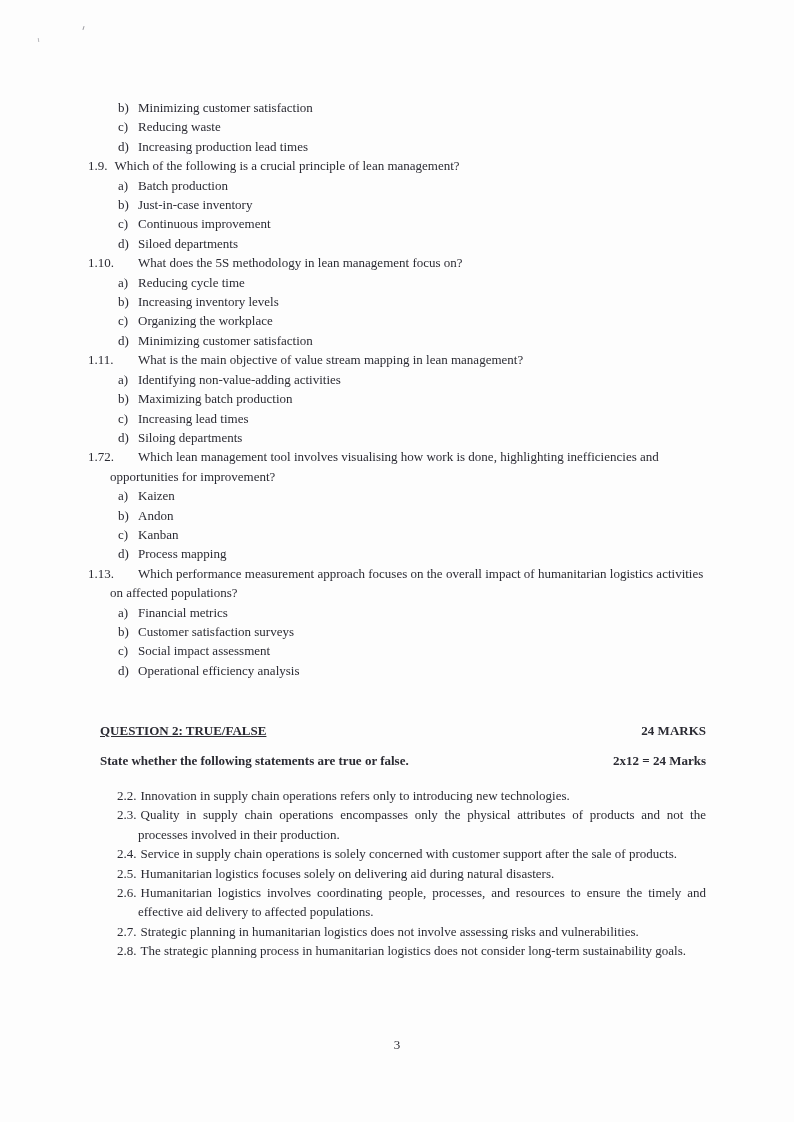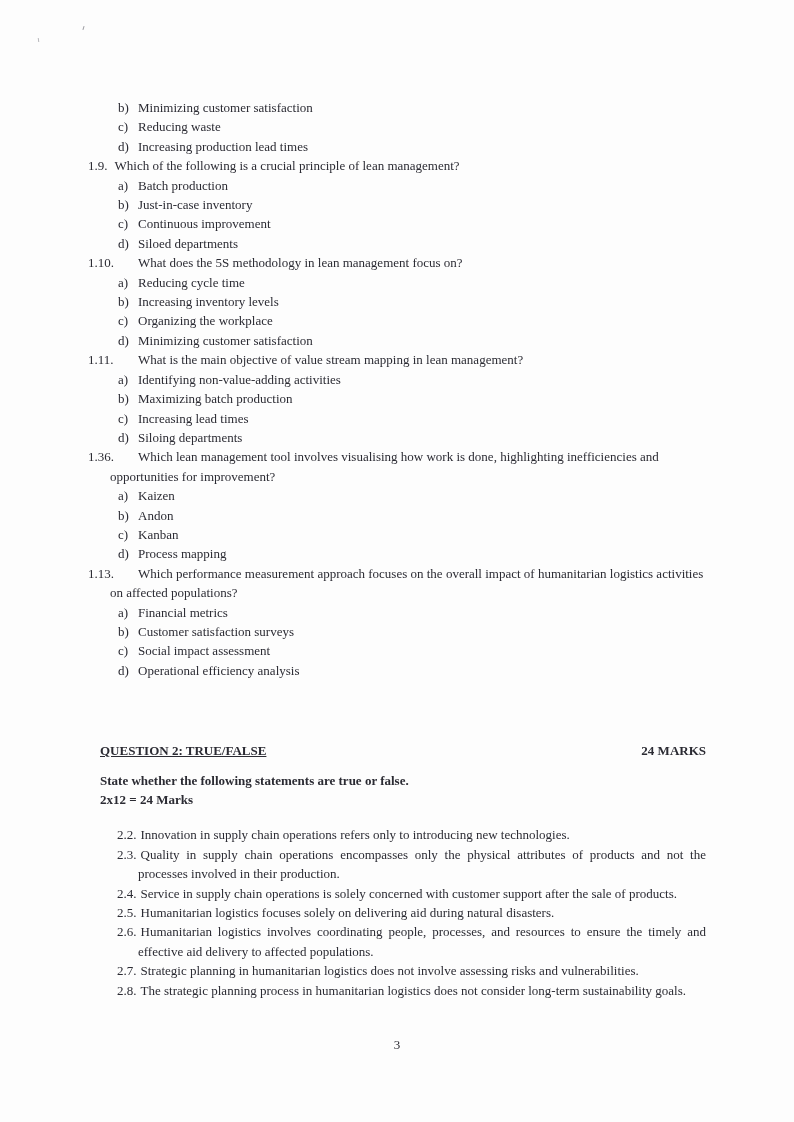--- a/index.html
+++ b/index.html
@@ -26,27 +26,27 @@
   
   .q { padding-left:22px; text-indent:-22px; }
   .q span { text-indent:0; }
   .qnum-inline { margin-right:7px;margin-top:28px; }
   .qnum-tab { display:inline-block; width:50px; }
   
   .opt { margin-left:30px; }
   .opt .letter { display:inline-block; width:20px; }
 
   
-  .q2 { margin-top:61px; }
+  .q2 { margin-top:41px; }
   .h-row {
     display:flex; justify-content:space-between; align-items:baseline;
     margin-left:12px;
     font-weight:bold;
   }
-  .h-row.instruction { margin-top:10px;flex-direction:column; }
+  .h-row.instruction { margin-top:10px; }
   .underlined { text-decoration:underline; }
   .statements { margin-top:16px; }
   .stmt {
     margin-left:29px;
     padding-left:21px; text-indent:-21px;
     text-align:justify;
   }
   .stmt span { text-indent:0; }
   .stmt .snum { margin-right:4px; }
 
@@ -92,21 +92,21 @@
 
     <div class="q">
       <span class="qnum-tab">1.11.</span><span>What is the main objective of value stream mapping in lean management?</span>
     </div>
     <div class="opt"><span class="letter">a)</span><span>Identifying non-value-adding activities</span></div>
     <div class="opt"><span class="letter">b)</span><span>Maximizing batch production</span></div>
     <div class="opt"><span class="letter">c)</span><span>Increasing lead times</span></div>
     <div class="opt"><span class="letter">d)</span><span>Siloing departments</span></div>
 
     <div class="q">
-      <span class="qnum-tab">1.36.</span><span>Which lean management tool involves visualising how work is done, highlighting inefficiencies and opportunities for improvement?</span>
+      <span class="qnum-tab">1.72.</span><span>Which lean management tool involves visualising how work is done, highlighting inefficiencies and opportunities for improvement?</span>
     </div>
     <div class="opt"><span class="letter">a)</span><span>Kaizen</span></div>
     <div class="opt"><span class="letter">b)</span><span>Andon</span></div>
     <div class="opt"><span class="letter">c)</span><span>Kanban</span></div>
     <div class="opt"><span class="letter">d)</span><span>Process mapping</span></div>
 
     <div class="q">
       <span class="qnum-tab">1.13.</span><span>Which performance measurement approach focuses on the overall impact of humanitarian logistics activities on affected populations?</span>
     </div>
     <div class="opt"><span class="letter">a)</span><span>Financial metrics</span></div>

